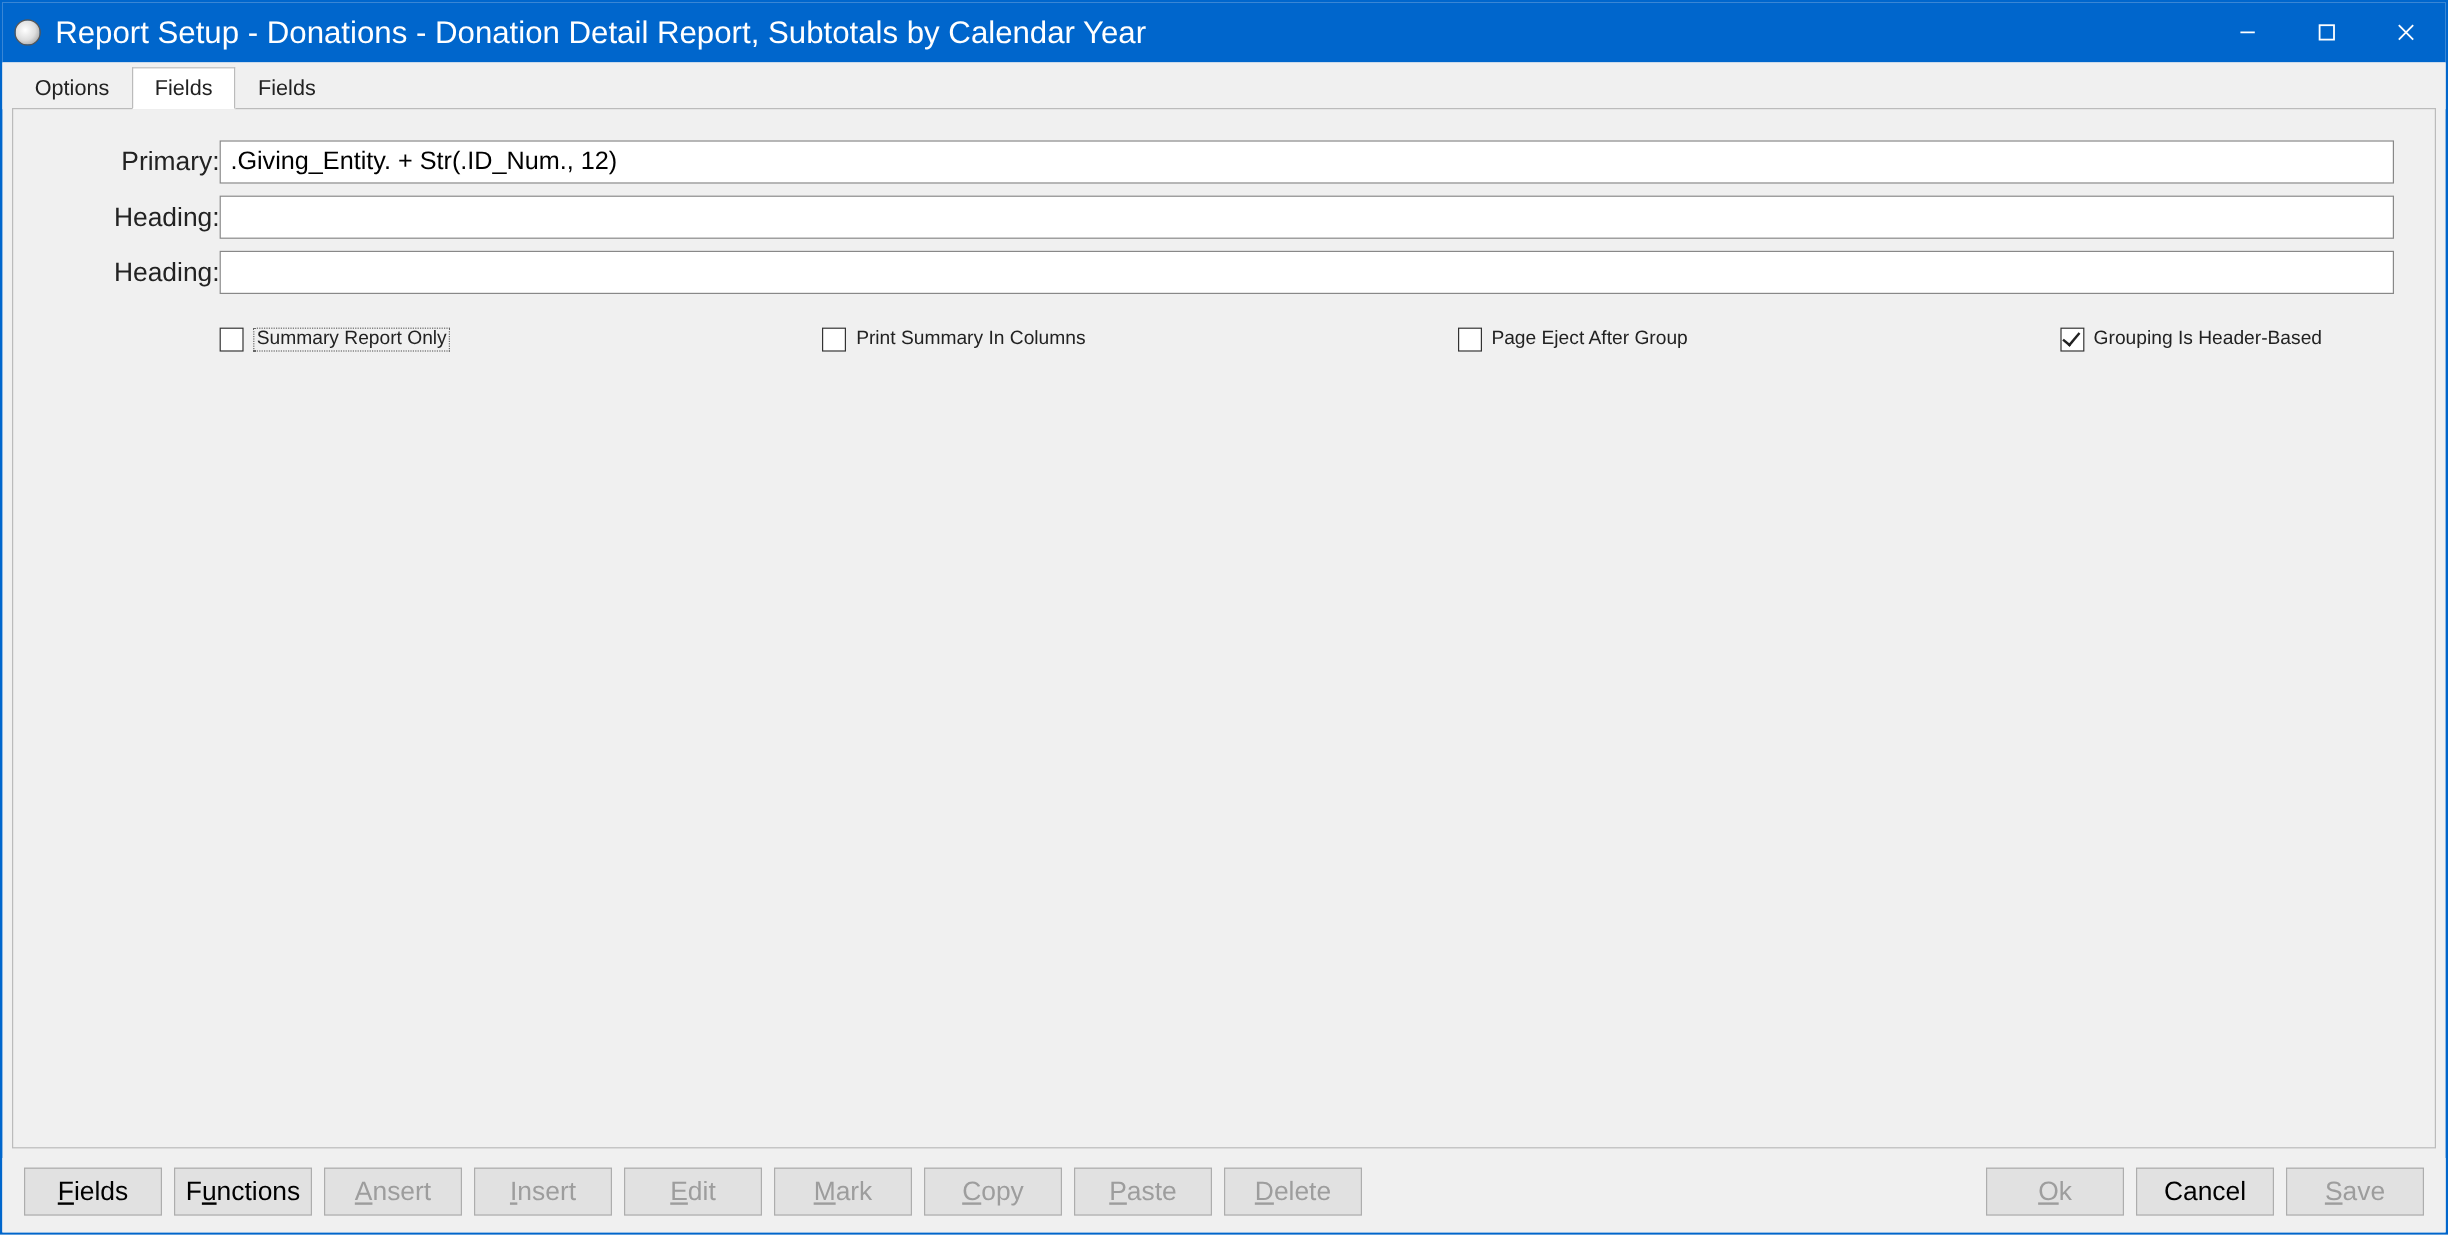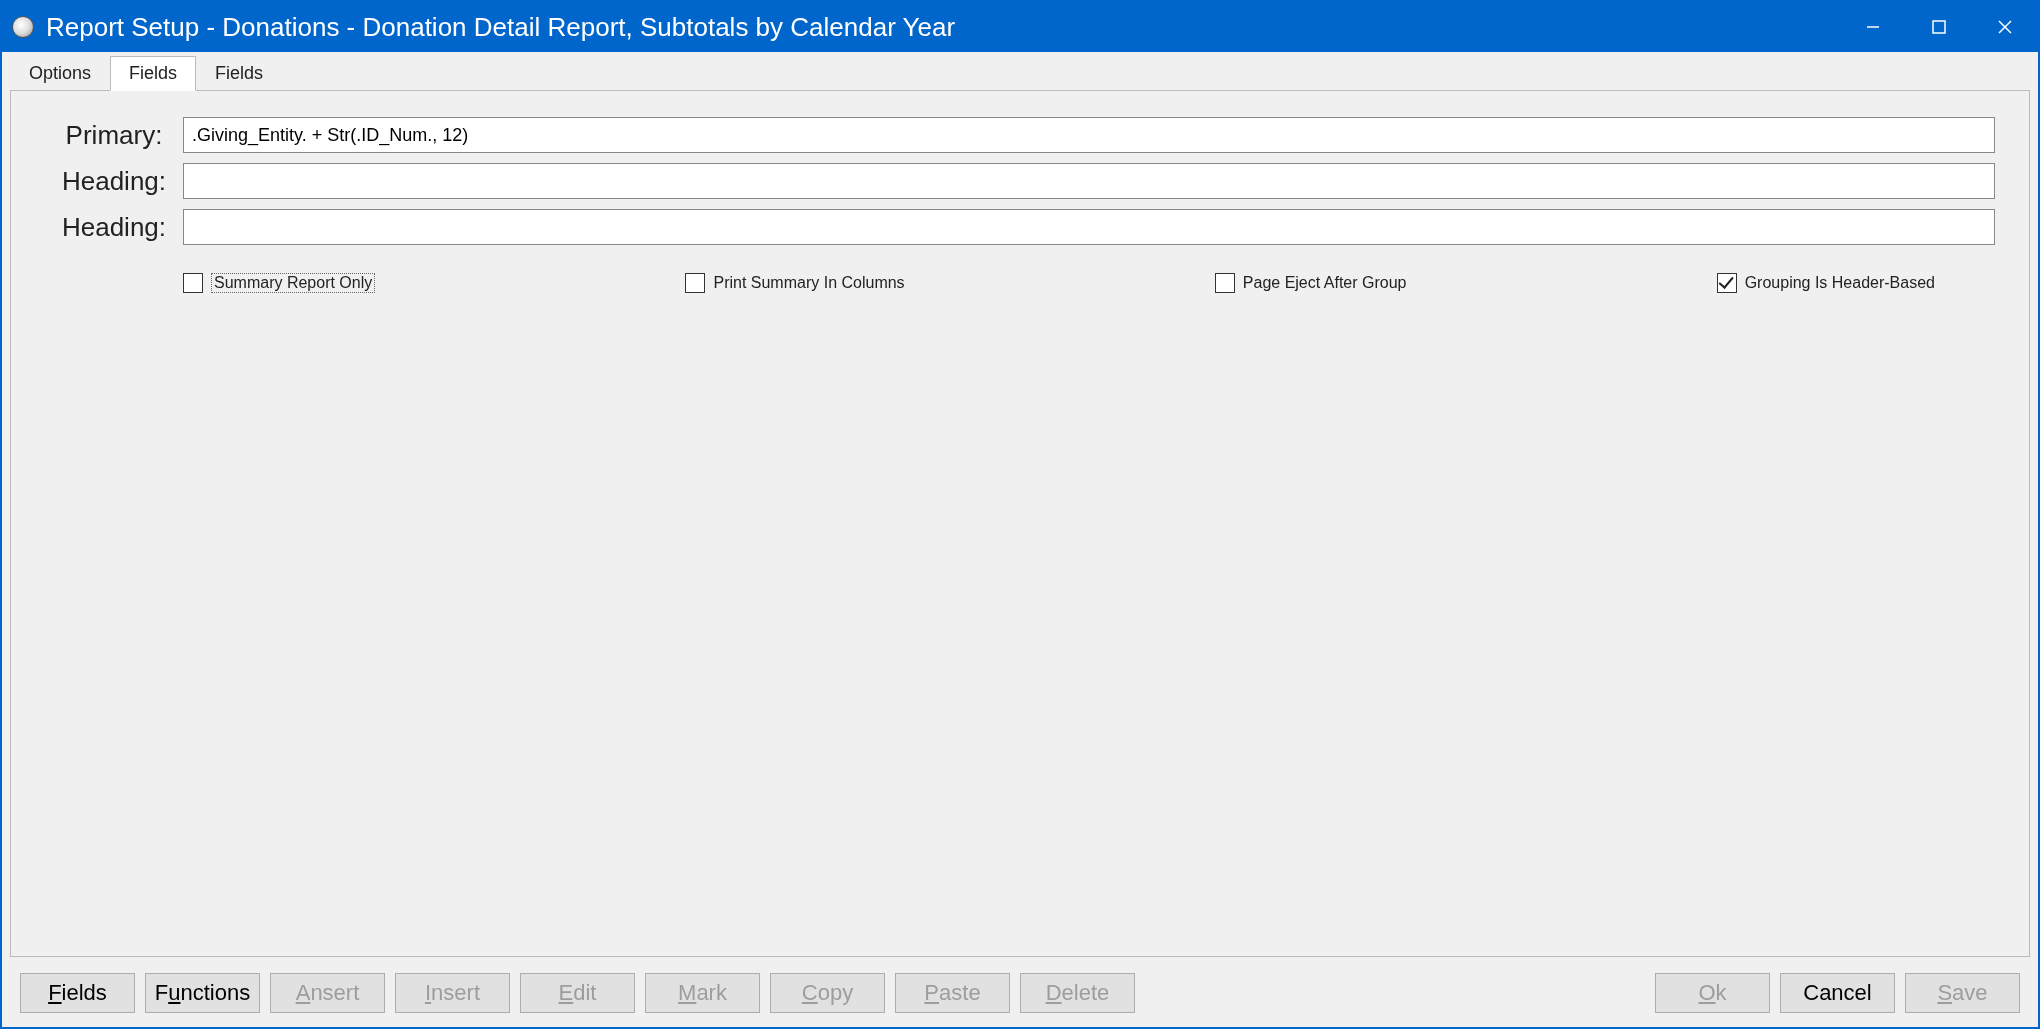--- a/index.html
+++ b/index.html
@@ -86,30 +86,30 @@
     position: relative;
   }
 
   .form-row {
     display: flex;
     align-items: center;
     margin-bottom: 10px;
   }
   .form-label {
     width: 138px;
-    font-size: 26px;
+    font-size: 22px;
     color: #222;
-    text-align: center;
+    text-align: right;
   }
   .form-input {
     flex: 1;
     height: 36px;
     border: 1px solid #888;
     background: #fff;
-    font-size: 18px;
+    font-size: 21px;
     padding: 2px 8px;
     font-family: inherit;
     color: #000;
   }
 
   .checkbox-row {
     display: flex;
     margin-top: 28px;
     padding-left: 138px;
     gap: 0;

